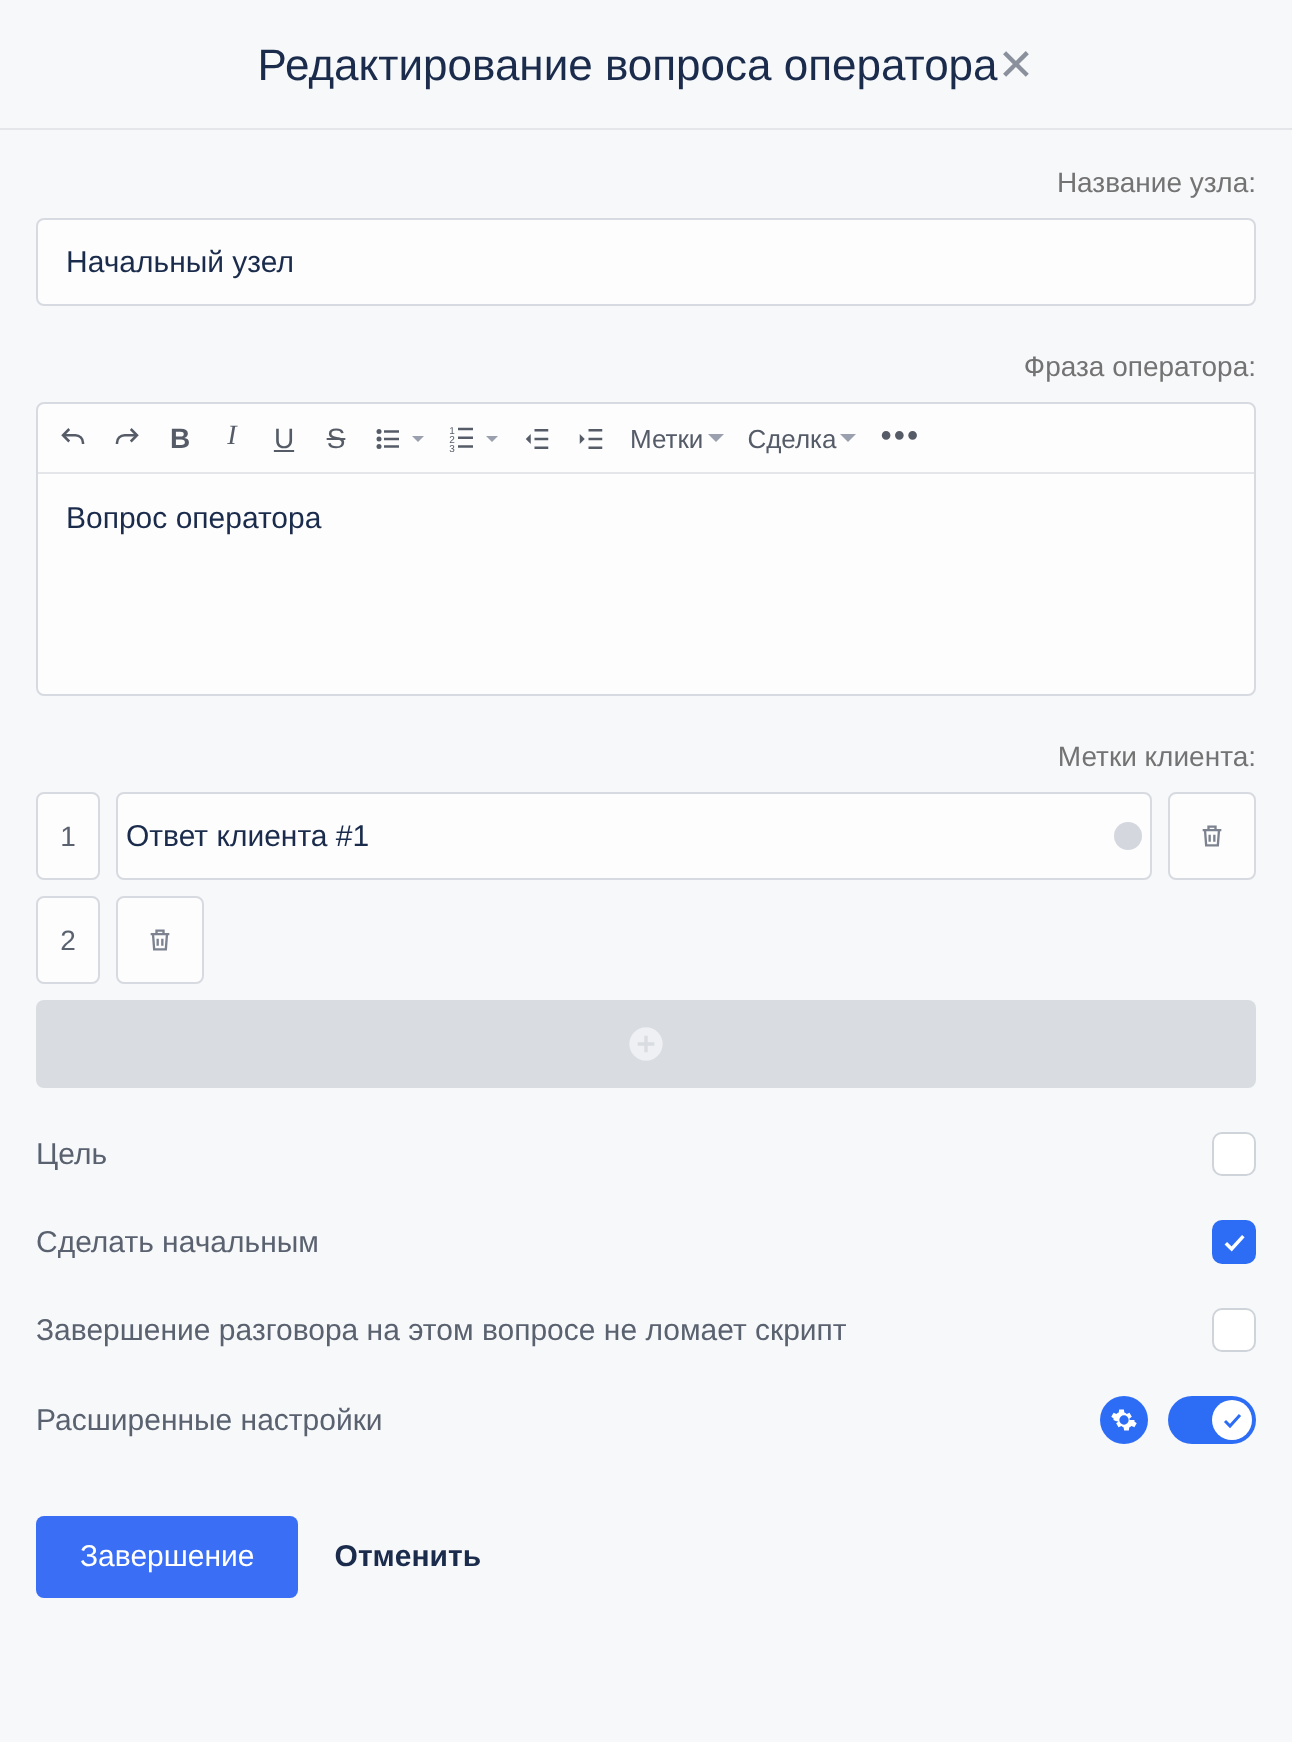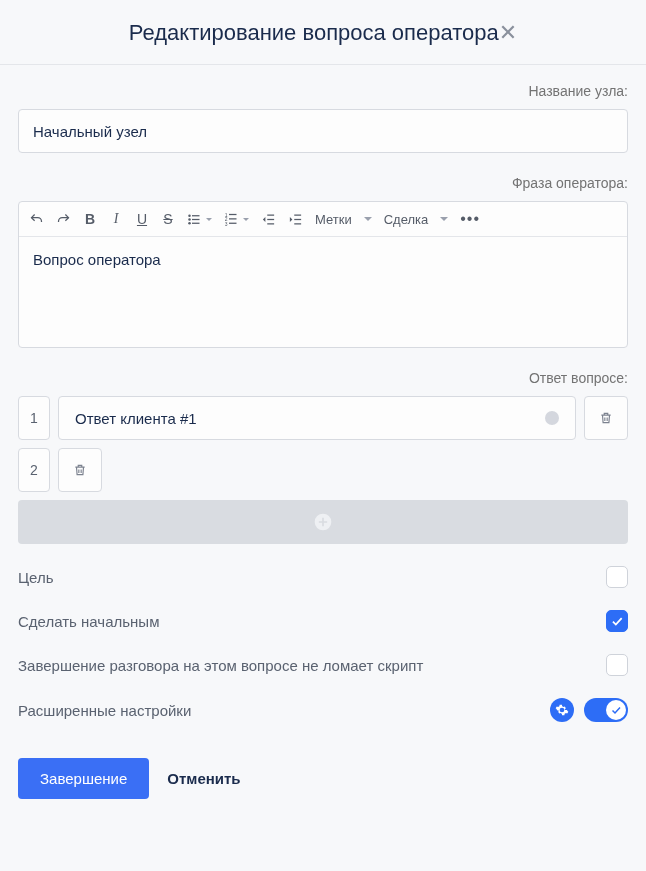--- a/index.html
+++ b/index.html
@@ -81,21 +81,21 @@
     font-size: 13px;
   }
   .tb-item svg { width: 15px; height: 15px; }
   .tb-bold { font-weight: 700; font-size: 14px; }
   .tb-italic { font-style: italic; font-size: 14px; font-family: Georgia, serif; }
   .tb-underline { text-decoration: underline; font-size: 14px; }
   .tb-strike { text-decoration: line-through; font-size: 14px; }
   .tb-dropdown {
     display: inline-flex;
     align-items: center;
-    gap: 12px;
+    gap: 2px;
     font-size: 13px;
     color: #555c68;
     cursor: pointer;
   }
   .chev {
     width: 0; height: 0;
     border-left: 4px solid transparent;
     border-right: 4px solid transparent;
     border-top: 4px solid #9aa0ad;
   }
@@ -131,21 +131,21 @@
     color: #5a6270;
   }
   .answer-input-wrap {
     flex: 1;
     height: 44px;
     display: flex;
     align-items: center;
     border: 1px solid #d7dae0;
     border-radius: 4px;
     background: #fdfdfd;
-    padding: 0 16px;
+    padding: 0 4px;
   }
   .answer-input {
     flex: 1;
     border: none;
     outline: none;
     font-size: 15px;
     color: #1a2b4c;
     background: transparent;
   }
   .answer-dot {
@@ -344,21 +344,21 @@
             <span>Сделка</span>
             <span class="chev"></span>
           </span>
           <span class="tb-more">•••</span>
         </div>
         <div class="editor-body">Вопрос оператора</div>
       </div>
     </div>
 
     <div class="section-gap">
-      <label class="form-label">Ответ вопросе:</label>
+      <label class="form-label">Метки клиента:</label>
 
       <div class="answer-row">
         <div class="answer-num">1</div>
         <div class="answer-input-wrap">
           <input class="answer-input" value="Ответ клиента #1" style="">
           <span class="answer-dot"></span>
         </div>
         <div class="answer-delete">
           <svg viewBox="0 0 24 24" fill="none" stroke="#7c828f" stroke-width="2">
               <path d="M4 7h16M9 7V4h6v3M6 7l1 13h10l1-13M10 11v6M14 11v6"></path>

